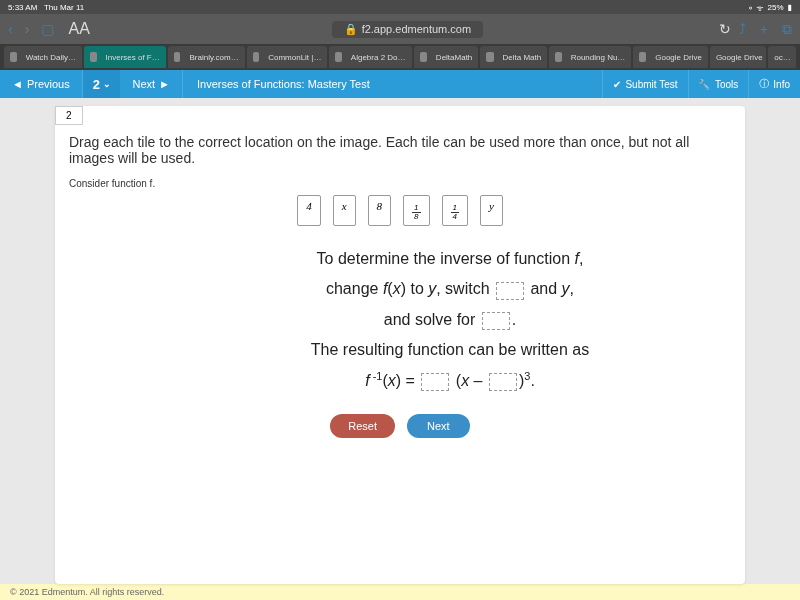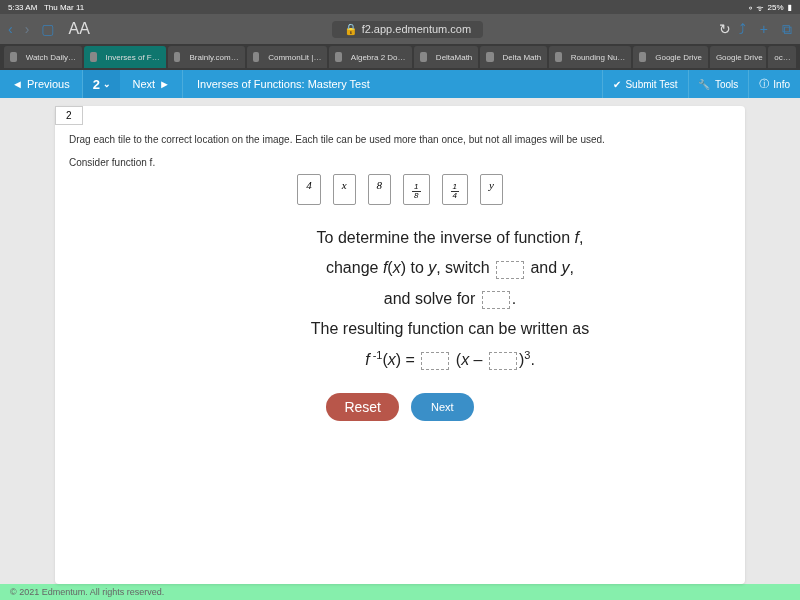--- a/index.html
+++ b/index.html
@@ -26,39 +26,39 @@
 .q-num { padding: 0 10px; height: 100%; display: flex; align-items: center; background: #2490cc; font-size: 13px; font-weight: bold; }
 .next-btn { padding: 0 12px; height: 100%; display: flex; align-items: center; gap: 4px; border-right: 1px solid #4aacdc; }
 .page-title { flex: 1; padding: 0 14px; }
 .hdr-btn { padding: 0 10px; height: 100%; display: flex; align-items: center; gap: 4px; border-left: 1px solid #4aacdc; font-size: 10px; }
 
 .main-area { height: 486px; background: #e8e8e8; padding: 8px 0 0 0; display: flex; justify-content: center; }
 .content-panel { width: 690px; background: #fff; border-radius: 4px; box-shadow: 0 1px 3px rgba(0,0,0,0.1); padding: 0; position: relative; }
 .q-tab { position: absolute; top: 0; left: 0; border: 1px solid #ccc; padding: 3px 10px; font-size: 10px; background: #fff; }
 
 .q-body { padding: 28px 14px 14px 14px; }
-.instruction { font-size: 10px; color: #333; margin-bottom: 12px; }
+.instruction { font-size: 14px; color: #333; margin-bottom: 12px; }
 .consider { font-size: 10px; color: #333; margin-bottom: 6px; }
 .formula { font-size: 12px; font-style: italic; font-family: "Times New Roman", serif; margin-bottom: 24px; }
 
 .tiles-row { display: flex; gap: 12px; justify-content: center; margin-bottom: 18px; }
 .tile { border: 1px solid #999; padding: 4px 8px; font-size: 11px; font-family: "Times New Roman", serif; font-style: italic; background: #fff; border-radius: 2px; min-width: 18px; text-align: center; }
 .frac { display: inline-flex; flex-direction: column; align-items: center; font-size: 8px; line-height: 1; }
 .frac .num { border-bottom: 1px solid #333; padding: 0 2px; }
 .frac .den { padding: 0 2px; }
 
 .problem-text { font-size: 16px; color: #222; line-height: 1.9; padding: 0 40px 0 140px; font-family: "Times New Roman", serif; text-align: center; }
 .drop-zone { display: inline-block; width: 28px; height: 18px; border: 1px dashed #999; vertical-align: middle; margin: 0 2px; }
 .italic { font-style: italic; }
 
 .action-row { display: flex; gap: 12px; justify-content: center; margin-top: 18px; }
-.reset-btn { background: #b8564a; color: #fff; border: none; padding: 6px 18px; border-radius: 14px; font-size: 14px; }
+.reset-btn { background: #b8564a; color: #fff; border: none; padding: 6px 18px; border-radius: 14px; font-size: 11px; }
 .next-btn2 { background: #3a8fc8; color: #fff; border: none; padding: 6px 20px; border-radius: 14px; font-size: 11px; }
 
-.footer { height: 16px; display: flex; align-items: center; padding: 0 10px; font-size: 9px; color: #666; background: #86efac; }
+.footer { height: 16px; display: flex; align-items: center; padding: 0 10px; font-size: 9px; color: #666; background: #fef9c3; }
 </style>
 </head>
 <body>
 
 <div class="status-bar">
   <div>
     <span>5:33 AM</span>&nbsp;&nbsp;
     <span>Thu Mar 11</span>
   </div>
   <div class="status-right">

